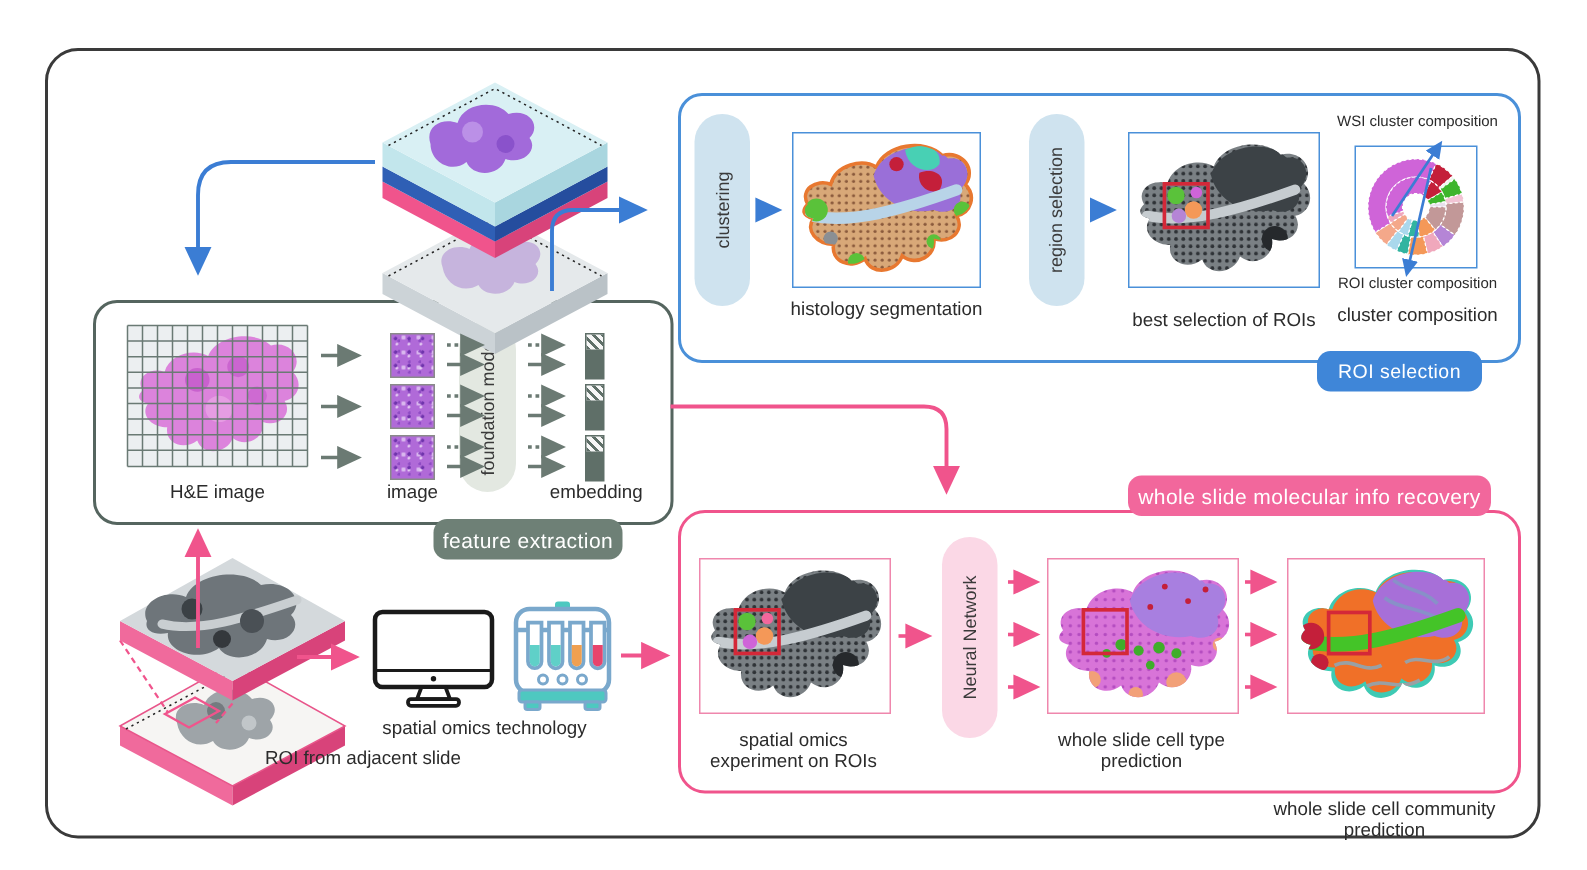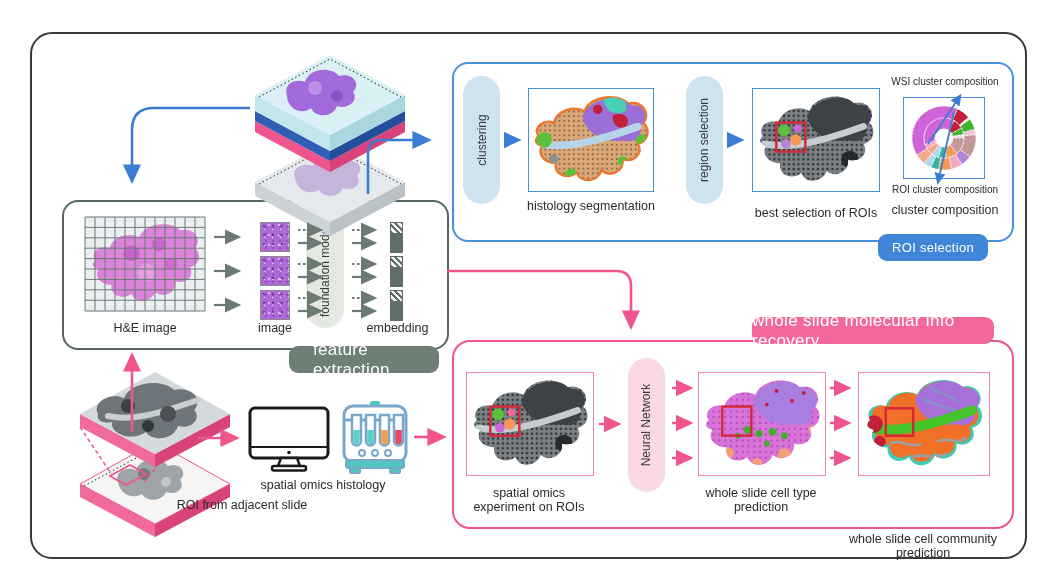--- a/index.html
+++ b/index.html
@@ -5,21 +5,21 @@
   html,body{margin:0;padding:0;background:#fff;}
   #canvas{position:relative;width:1058px;height:580px;background:#fff;overflow:hidden;
           font-family:"Liberation Sans","DejaVu Sans",sans-serif;color:#2b2b2b;}
   .abs{position:absolute;}
   .frame{border:2.5px solid #3a3a3a;border-radius:22px;background:#fff;}
   .groupbox{background:#fff;border-radius:16px;}
   .gb-gray{border:2px solid #55655f;}
   .gb-blue{border:2px solid #4a90d9;}
   .gb-pink{border:2px solid #f0548c;}
   .badge{display:flex;align-items:center;justify-content:center;color:#fff;
-         font-size:17px;border-radius:9px;letter-spacing:.3px;}
+         font-size:14px;border-radius:9px;letter-spacing:.3px;}
   .bdg-gray{background:#6e8076;}
   .bdg-blue{background:#3f86d8;font-size:13px;}
   .bdg-pink{background:#f2679c;}
   .pill{display:flex;align-items:center;justify-content:center;border-radius:19px;}
   .pill-blue{background:#cfe3ef;}
   .pill-gray{background:#e3e8e1;}
   .pill-pink{background:#fbd8e6;}
   .vtext{transform:rotate(-90deg);white-space:nowrap;font-size:12px;color:#3a3a3a;}
   .lbl{font-size:12.5px;text-align:center;line-height:1.15;}
   .lbl-sm{font-size:10px;text-align:center;white-space:nowrap;}
@@ -78,21 +78,21 @@
   <div class="abs" style="left:390px;top:256px;">
     <div class="ebar-top"></div>
       <div class="ebar-bot"></div>
     </div>
   <div class="abs" style="left:390px;top:290px;">
     <div class="ebar-top"></div>
       <div class="ebar-bot"></div>
     </div>
   <div class="abs lbl" style="left:355px;top:321px;width:85px;">embedding</div>
 
-  <div class="abs badge bdg-gray" style="left:289px;top:346px;width:126px;height:27px;padding-left:24px;">feature extraction</div>
+  <div class="abs badge bdg-gray" style="left:289px;top:346px;width:126px;height:27px;">feature extraction</div>
 
   <div class="abs groupbox gb-blue" style="left:452px;top:62px;width:558px;height:176px;"></div>
 
   <div class="abs pill pill-blue" style="left:463px;top:76px;width:37px;height:128px;">
     <span class="vtext">clustering</span>
   </div>
 
   <div class="abs imgbox-blue" style="left:528px;top:88px;width:124px;height:102px;">
     <svg width="124" height="102" viewBox="0 0 130 104">
       <defs>
@@ -265,21 +265,21 @@
     <path d="M55.2 30 h6.6 v11 a3.3 3.3 0 0 1 -6.6 0 Z" fill="#e8446c"></path>
     <g fill="#fff" stroke="#7aa8cc" stroke-width="2">
       <circle cx="22" cy="53" r="3"></circle>
         <circle cx="35" cy="53" r="3"></circle>
         <circle cx="48" cy="53" r="3"></circle>
     </g>
     <rect x="6" y="60" width="58" height="8" rx="2" fill="#4ec8c0" stroke="#7aa8cc" stroke-width="2"></rect>
     <rect x="10" y="68" width="10" height="5" rx="1.5" fill="#4ec8c0" stroke="#7aa8cc" stroke-width="2"></rect>
     <rect x="50" y="68" width="10" height="5" rx="1.5" fill="#4ec8c0" stroke="#7aa8cc" stroke-width="2"></rect>
   </svg>
-  <div class="abs lbl" style="left:238px;top:478px;width:170px;">spatial omics histology</div>
+  <div class="abs lbl" style="left:238px;top:478px;width:170px;">spatial omics technology</div>
 
   <div class="abs groupbox gb-pink" style="left:452px;top:340px;width:558px;height:185px;border-radius:18px;"></div>
   <div class="abs badge bdg-pink" style="left:752px;top:317px;width:242px;height:27px;">whole slide molecular info recovery</div>
 
   <div class="abs imgbox-pink" style="left:466px;top:372px;width:126px;height:102px;">
     <svg width="126" height="102" viewBox="0 0 130 104">
       <defs>
         <pattern id="gsp2" width="5" height="5" patternUnits="userSpaceOnUse">
           <rect width="5" height="5" fill="#7a8084"></rect>
             <circle cx="2" cy="2" r="1.3" fill="#2e3236"></circle>

